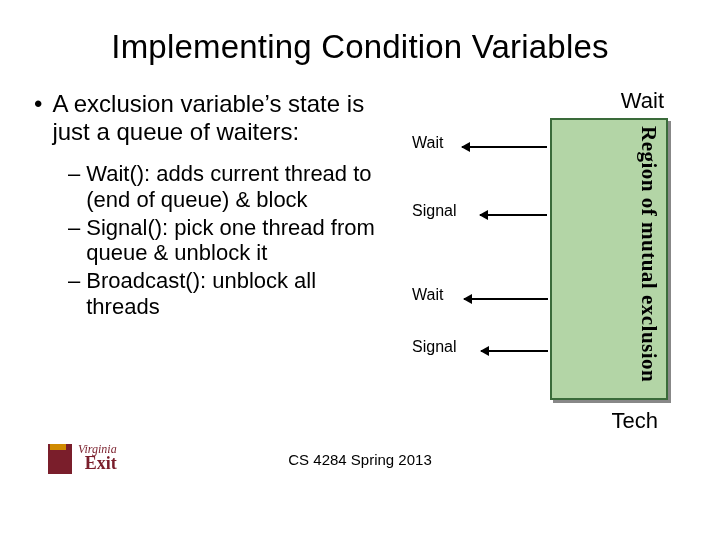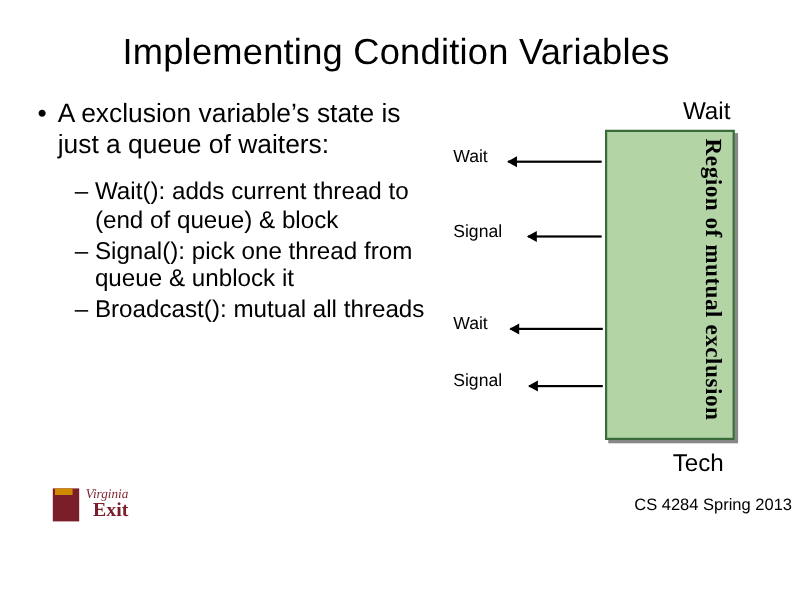--- a/index.html
+++ b/index.html
@@ -124,21 +124,21 @@
   .a-wait1   { top: 56px;  left: 60px; width: 85px; }
   .a-signal1 { top: 124px; left: 78px; width: 67px; }
   .a-wait2   { top: 208px; left: 62px; width: 84px; }
   .a-signal2 { top: 260px; left: 79px; width: 67px; }
 
   .footer {
     position: absolute;
     left: 0;
     bottom: 16px;
     width: 720px;
-    text-align: right;
+    text-align: center;
     font-size: 15px;
   }
   .logo {
     position: absolute;
     left: 48px;
     bottom: 10px;
     display: flex;
     align-items: flex-start;
     gap: 4px;
   }
@@ -184,21 +184,21 @@
         <div class="sub-item">
           <span class="dash">–</span>
           <span>Wait(): adds current thread to (end of queue) &amp; block</span>
         </div>
         <div class="sub-item">
           <span class="dash">–</span>
           <span>Signal(): pick one thread from queue &amp; unblock it</span>
         </div>
         <div class="sub-item">
           <span class="dash">–</span>
-          <span>Broadcast(): mutual all threads</span>
+          <span>Broadcast(): unblock all threads</span>
         </div>
       </div>
     </div>
 
     <div class="diagram-col">
       <div class="enter-lbl">Wait</div>
       <div class="region-box"></div>
       <div class="region-label">Region of mutual exclusion</div>
 
       <div class="evt evt-wait1">Wait</div>

